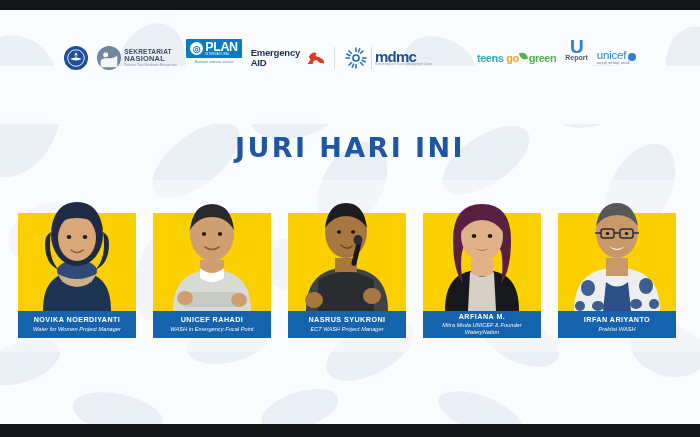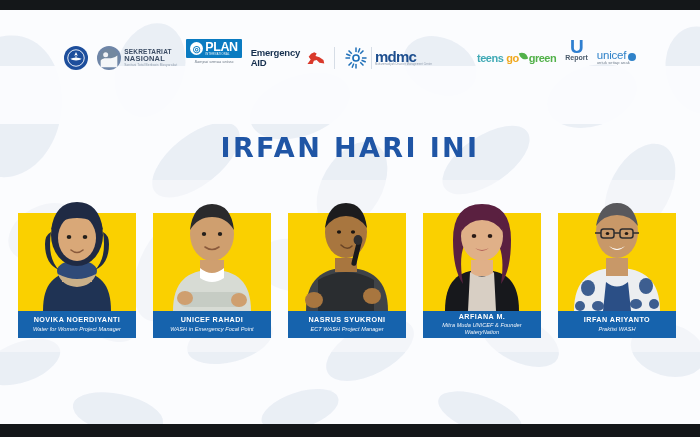--- a/index.html
+++ b/index.html
@@ -360,21 +360,21 @@
           <span style="display:flex;align-items:center;">
             <span class="unicef-word">unicef</span>
             <span class="unicef-mark"></span>
           </span>
           <span class="unicef-sub">untuk setiap anak</span>
         </div>
       </div>
 
     </div>
 
-    <div id="title">IRFAN HARI INI</div>
+    <div id="title">JURI HARI INI</div>
 
     <div id="cards">
 
       <div class="card">
         <div class="card-photo">
           <div class="person">
             <svg viewBox="0 0 118 123" xmlns="http://www.w3.org/2000/svg" aria-hidden="true">
               <path d="M25 123 C25 96 36 84 59 84 C82 84 93 96 93 123 Z" fill="#1f3354"></path>
               <path d="M44 78 h30 v16 h-30 z" fill="#d9a878"></path>
               <ellipse cx="59" cy="83" rx="20" ry="11" fill="#2f4a78"></ellipse>

